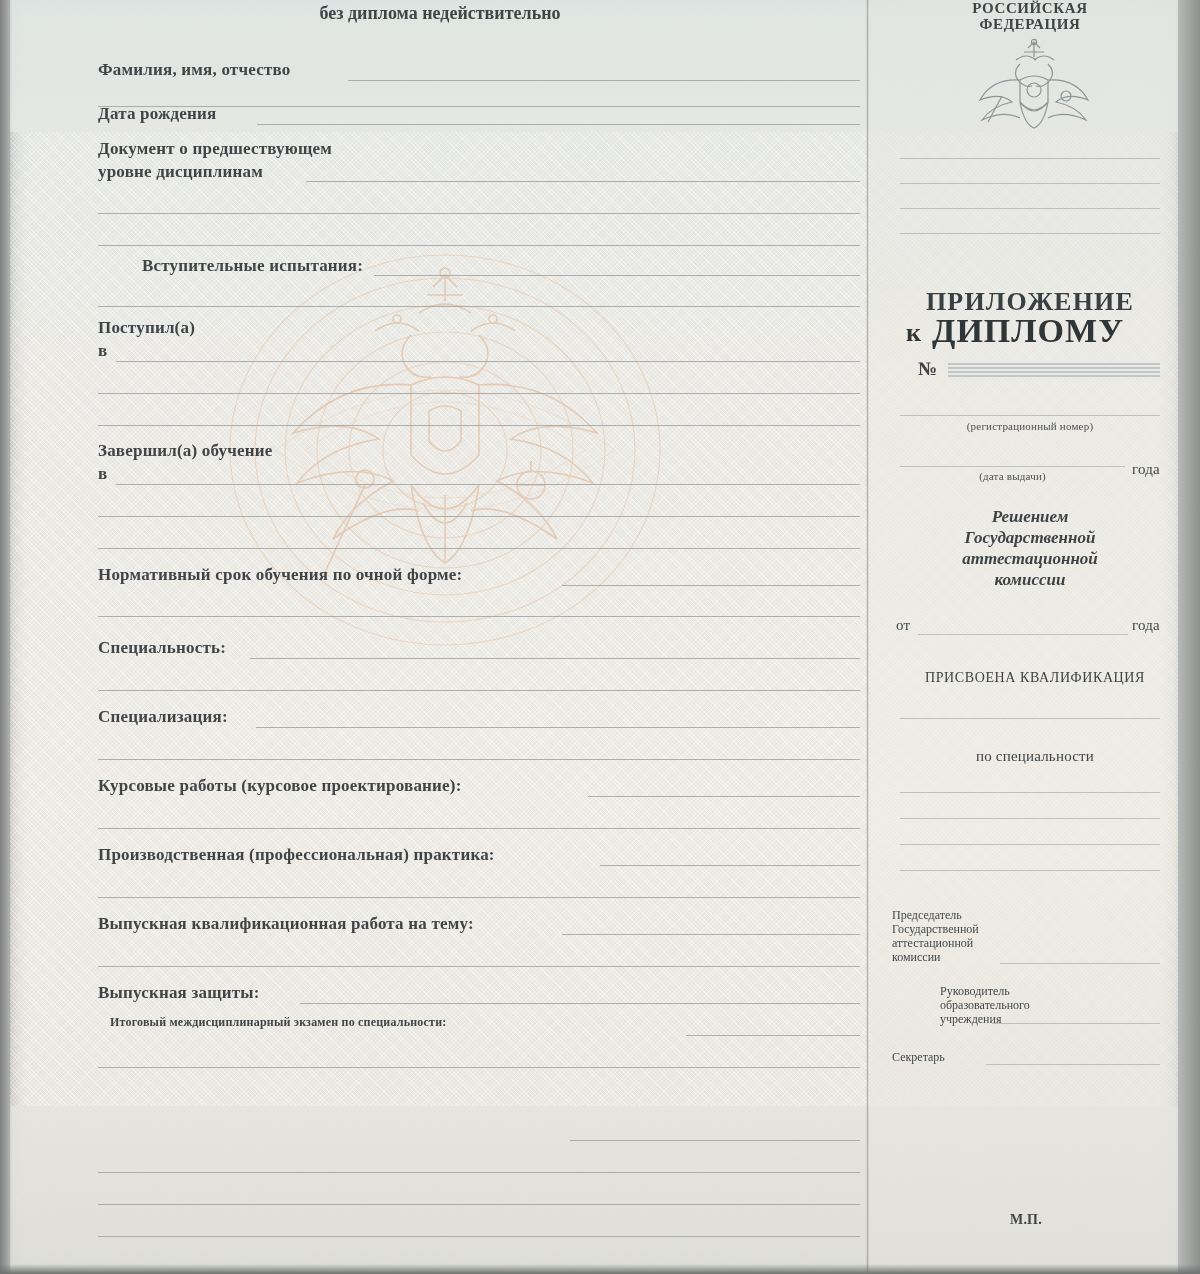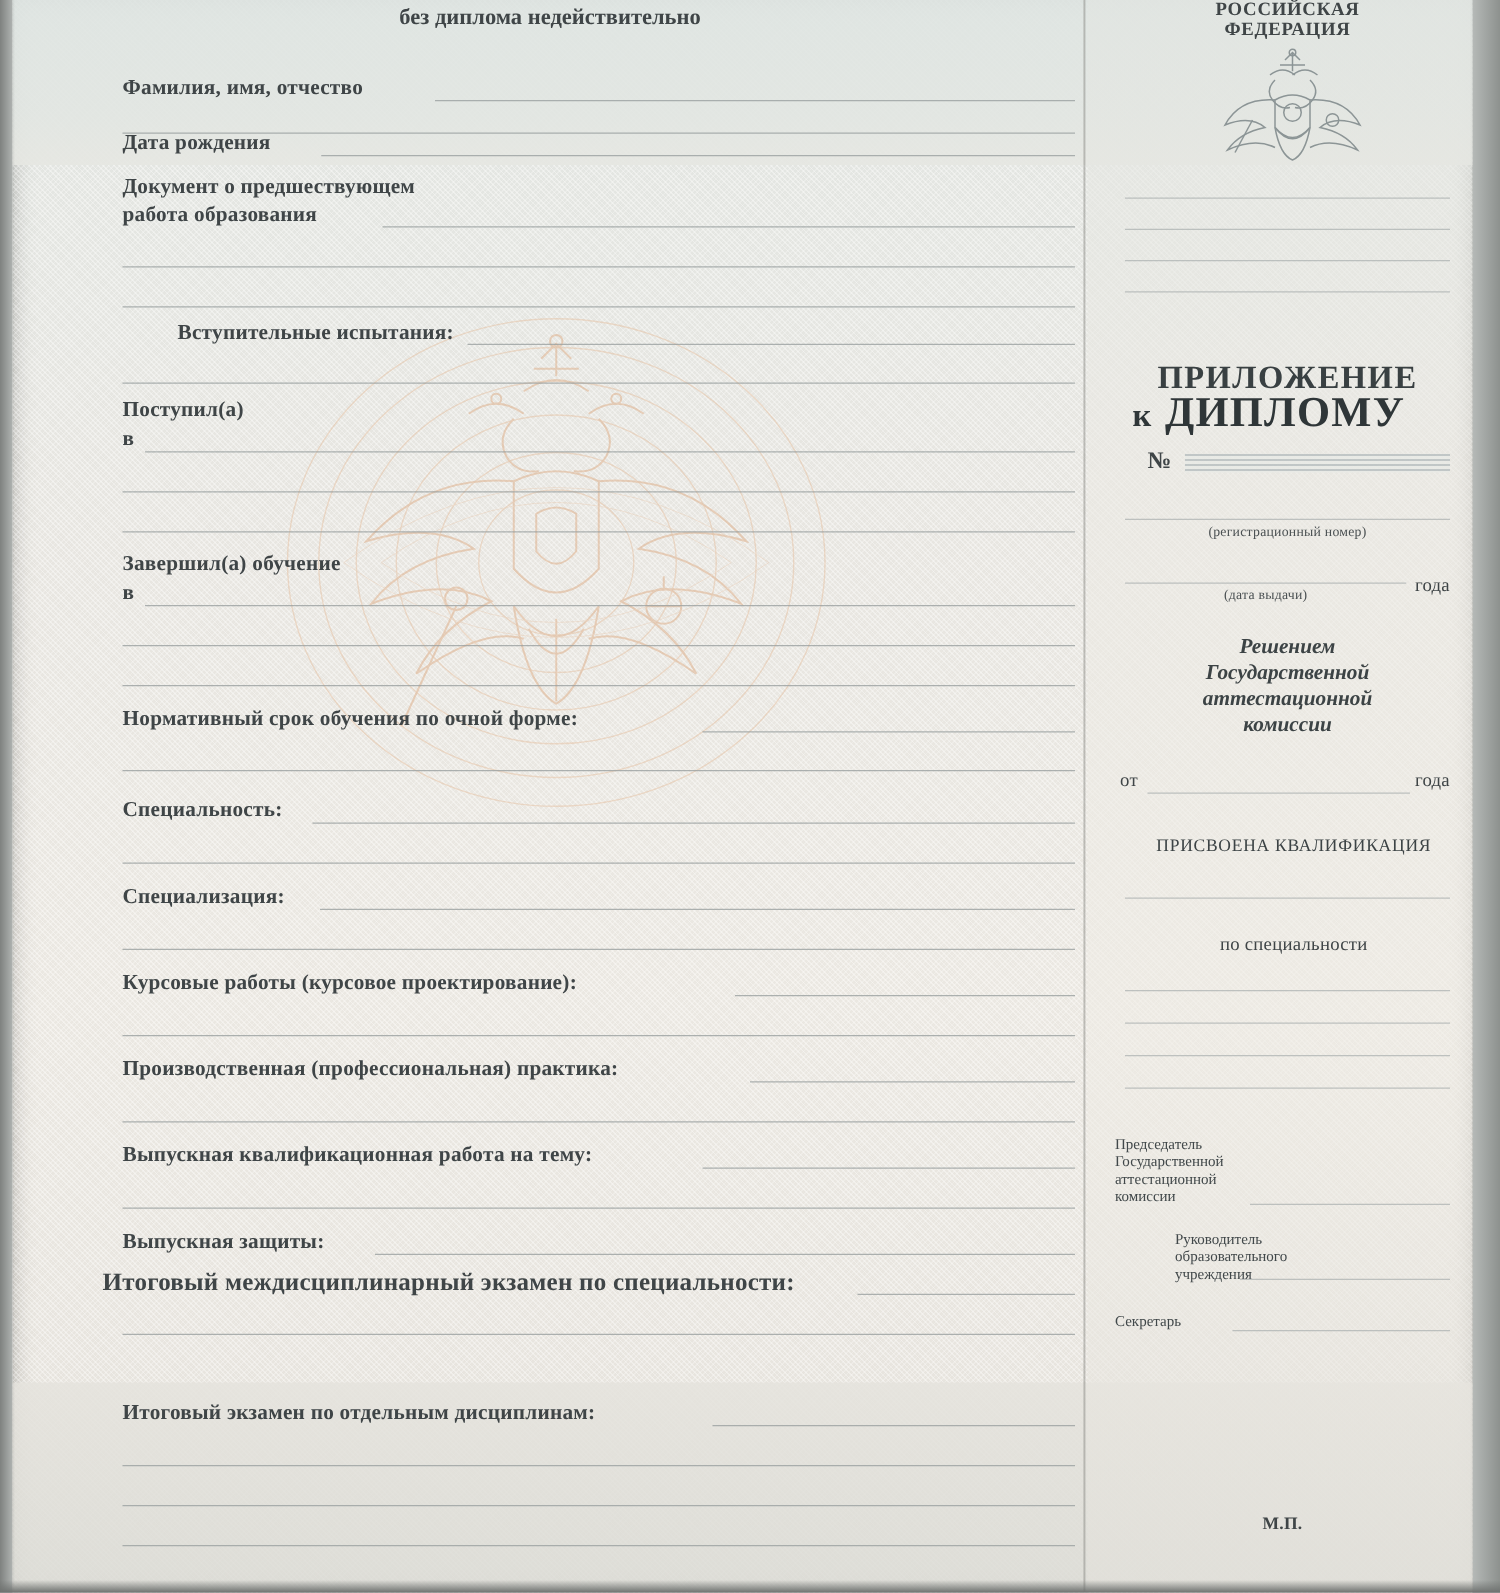--- a/index.html
+++ b/index.html
@@ -259,21 +259,21 @@
     </div>
 
     <div class="lbl bold" style="left:88px; top:60px; font-size:17px;">Фамилия, имя, отчество</div>
     <div class="rule" style="left:338px; top:80px; width:512px;"></div>
     <div class="rule" style="left:88px; top:106px; width:762px;"></div>
 
     <div class="lbl bold" style="left:88px; top:104px; font-size:17px;">Дата рождения</div>
     <div class="rule" style="left:247px; top:124px; width:603px;"></div>
 
     <div class="lbl bold" style="left:88px; top:139px; font-size:17px;">Документ о предшествующем</div>
-    <div class="lbl bold" style="left:88px; top:162px; font-size:17px;">работа образования</div>
+    <div class="lbl bold" style="left:88px; top:162px; font-size:17px;">уровне дисциплинам</div>
     <div class="rule" style="left:296px; top:181px; width:554px;"></div>
     <div class="rule" style="left:88px; top:213px; width:762px;"></div>
     <div class="rule" style="left:88px; top:245px; width:762px;"></div>
 
     <div class="lbl bold" style="left:88px; top:256px; font-size:17px;margin-left:44px;">Вступительные испытания:</div>
     <div class="rule" style="left:364px; top:275px; width:486px;"></div>
     <div class="rule" style="left:88px; top:306px; width:762px;"></div>
 
     <div class="lbl bold" style="left:88px; top:318px; font-size:17px;">Поступил(а)</div>
     <div class="lbl bold" style="left:88px; top:341px; font-size:17px;">в</div>
@@ -307,25 +307,24 @@
     <div class="rule" style="left:590px; top:865px; width:260px;"></div>
     <div class="rule" style="left:88px; top:897px; width:762px;"></div>
 
     <div class="lbl bold" style="left:88px; top:914px; font-size:17px;">Выпускная квалификационная работа на тему:</div>
     <div class="rule" style="left:552px; top:934px; width:298px;"></div>
     <div class="rule" style="left:88px; top:966px; width:762px;"></div>
 
     <div class="lbl bold" style="left:88px; top:983px; font-size:17px;">Выпускная защиты:</div>
     <div class="rule" style="left:290px; top:1003px; width:560px;"></div>
 
-    <div class="lbl bold" style="left:72px; top:1015px; font-size:20px;text-align:right;">Итоговый междисциплинарный экзамен по специальности:</div>
+    <div class="lbl bold" style="left:100px; top:1015px; font-size:12px;text-align:right;">Итоговый междисциплинарный экзамен по специальности:</div>
     <div class="rule" style="left:676px; top:1035px; width:174px;"></div>
     <div class="rule" style="left:88px; top:1067px; width:762px;"></div>
 
-    <div class="lbl bold" style="left:88px; top:1120px; font-size:17px;">Итоговый экзамен по отдельным дисциплинам:</div>
     <div class="rule" style="left:560px; top:1140px; width:290px;"></div>
     <div class="rule" style="left:88px; top:1172px; width:762px;"></div>
     <div class="rule" style="left:88px; top:1204px; width:762px;"></div>
     <div class="rule" style="left:88px; top:1236px; width:762px;"></div>
 
     <div class="rule light" style="left:890px; top:158px; width:260px;"></div>
     <div class="rule light" style="left:890px; top:183px; width:260px;"></div>
     <div class="rule light" style="left:890px; top:208px; width:260px;"></div>
     <div class="rule light" style="left:890px; top:233px; width:260px;"></div>
 

